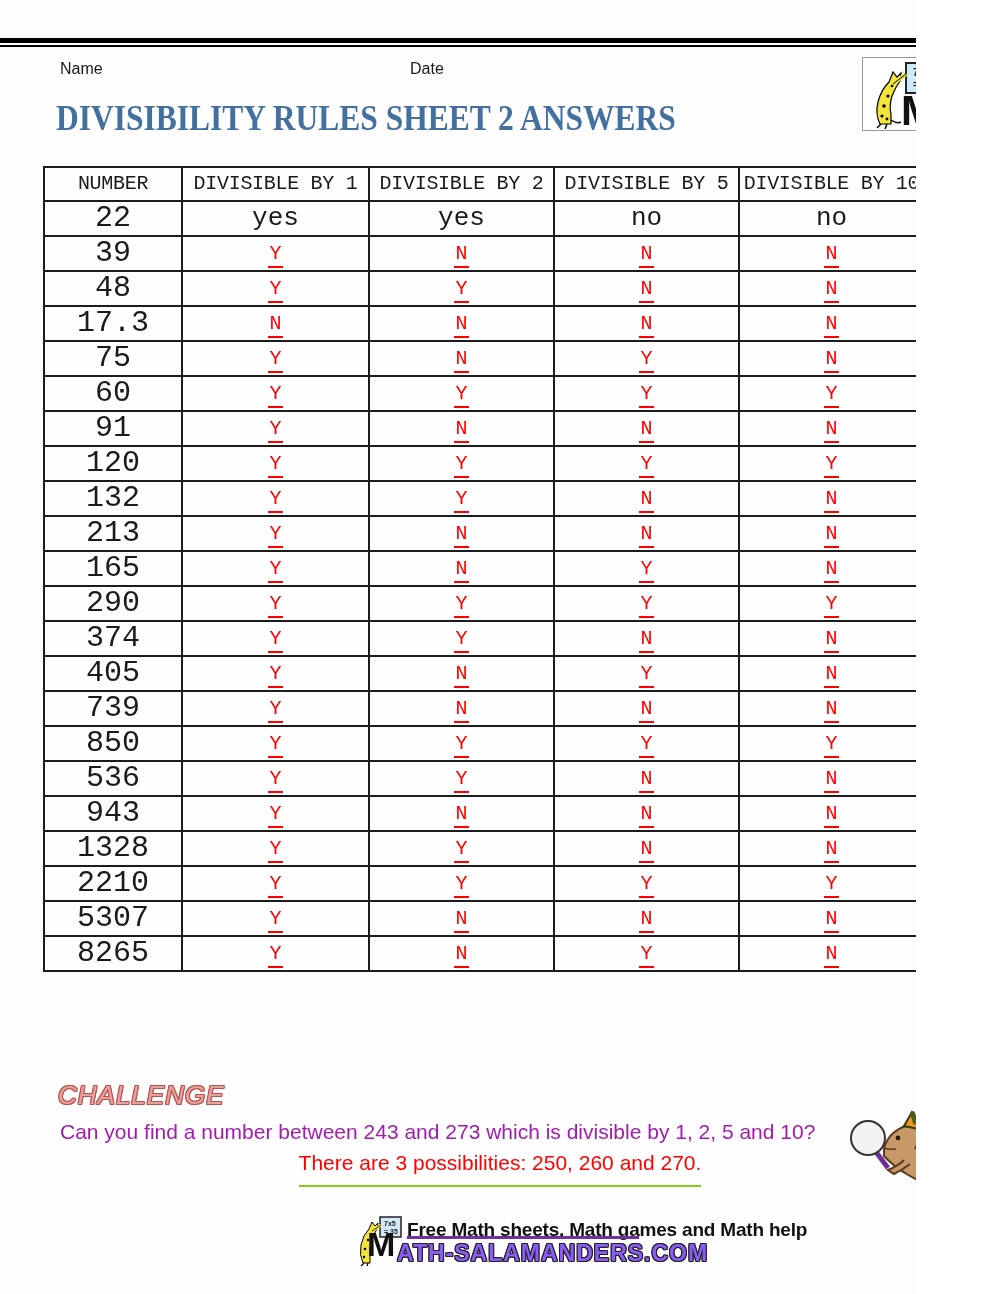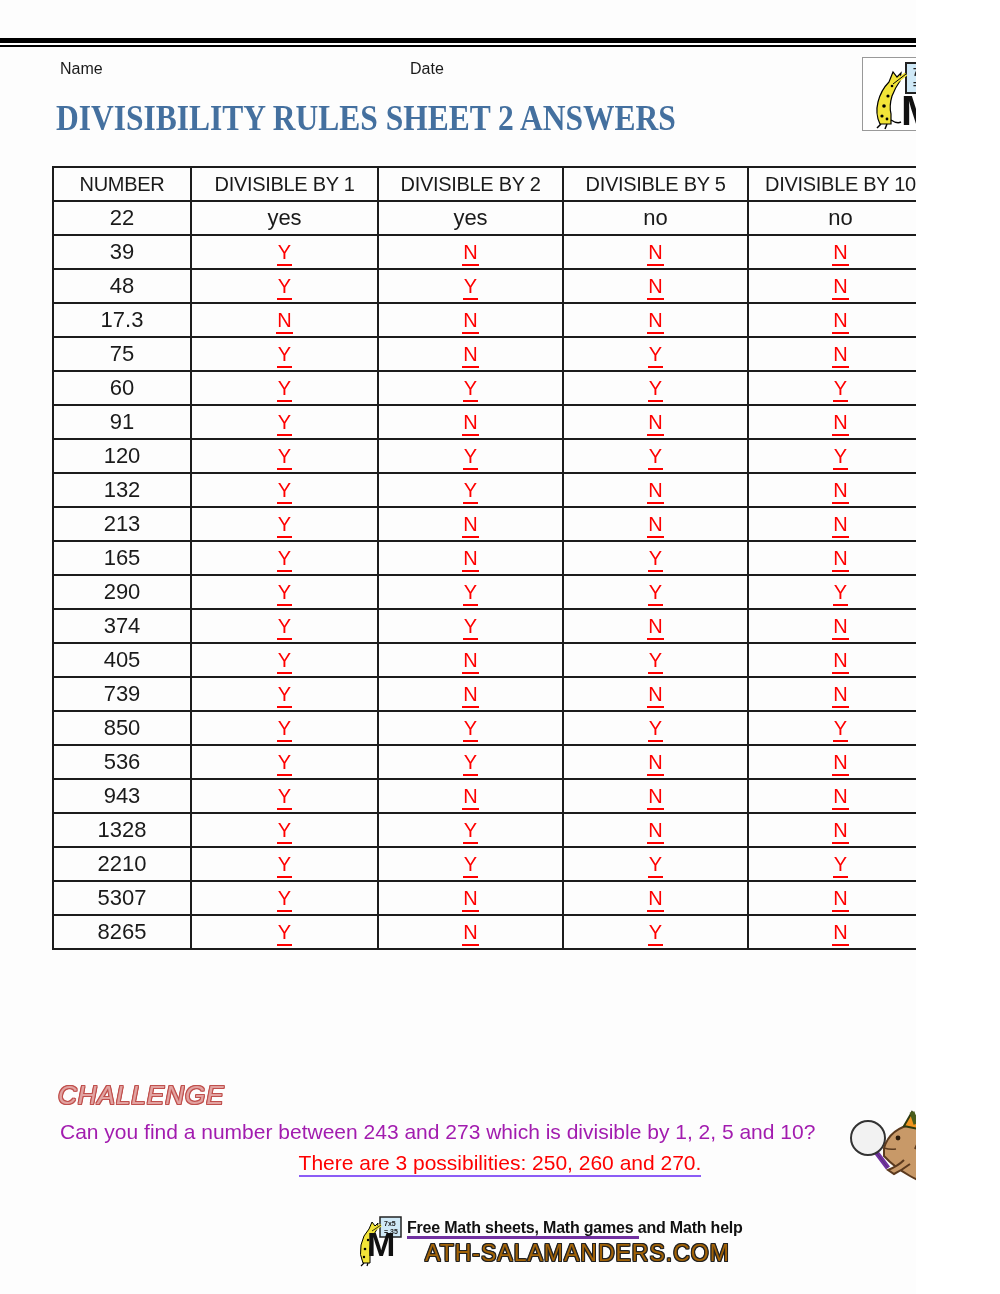--- a/index.html
+++ b/index.html
@@ -24,69 +24,68 @@
   }
 
   .page-title {
     position:absolute; left:56px; top:99px;
     font-family:"Liberation Serif", serif; font-weight:bold;
     font-size:35px; color:#44709f; white-space:nowrap;
     transform:scaleX(0.90); transform-origin:left center;
   }
 
   table.div-table {
-    position:absolute; left:52px; top:166px; width:880px;
-    border-collapse:collapse; table-layout:fixed;
+    position:absolute; left:43px; top:166px; width:880px;
+    border-collapse:collapse; table-layout:fixed;font-family:Liberation Mono, monospace;
   }
   .div-table th, .div-table td {
     border:2px solid #1c1c1c; text-align:center; vertical-align:middle;
     height:34px; padding:0; line-height:1.1; overflow:hidden;
   }
   .div-table th { font-weight:normal; font-size:20px; letter-spacing:-0.3px; }
-  .div-table td.num { font-size:22px; }
-  .div-table td.ex  { font-size:22px; }
+  .div-table td.num { font-size:30px; }
+  .div-table td.ex  { font-size:26px; }
   .div-table td.ans { font-size:20px; color:#fe0000; }
   .div-table td.ans .u { border-bottom:2px solid #fe0000; padding:0 1px 1px 1px; }
 
   .challenge-heading {
     position:absolute; left:58px; top:1080px;
     font-size:26px; font-weight:normal; font-style:italic; letter-spacing:1px;
     color:#e2a3a1; white-space:nowrap;
     text-shadow:-1px -1px 0 #c0504d, 1px -1px 0 #c0504d, -1px 1px 0 #c0504d,
                  1px 1px 0 #c0504d, 0 -1px 0 #c0504d, 0 1px 0 #c0504d,
                 -1px 0 0 #c0504d, 1px 0 0 #c0504d;
   }
   .challenge-question {
     position:absolute; left:60px; top:1120px; width:800px;
     font-size:21px; color:#a21caf; white-space:nowrap;
   }
   .challenge-answer {
     position:absolute; left:60px; top:1151px; width:880px;
     text-align:center; font-size:21px; color:#fe0000; white-space:nowrap;
   }
-  .challenge-answer .u { border-bottom:2px solid #8b5cf6; padding-bottom:1px; }
+  .challenge-answer .u { border-bottom:2px solid #84cc16; padding-bottom:11px; }
   .lizard { position:absolute; left:846px; top:1104px; }
 
   .footer { position:absolute; left:353px; top:1211px; width:330px; height:62px; }
   .footer-giraffe { position:absolute; left:0; top:4px; }
   .footer-m {
     position:absolute; left:14px; top:16px; font-size:34px; font-weight:bold;
     color:#111; font-family:"Liberation Sans", sans-serif; line-height:1;
   }
   .footer-tagline {
-    position:absolute; left:54px; top:8px; font-size:16px; font-weight:bold;
+    position:absolute; left:54px; top:8px; font-size:19px; font-weight:bold;
     color:#111; white-space:nowrap; letter-spacing:-0.2px;
   }
   .footer-rule { position:absolute; left:54px; top:25px; width:232px; height:3px; background:#7030a0; }
   .footer-site {
-    position:absolute; left:44px; top:29px; font-size:23px; font-weight:normal;
-    letter-spacing:1px; color:#a16207; white-space:nowrap;
+    position:absolute; left:44px; top:29px; font-size:23px; font-weight:bold;
+    letter-spacing:1px; color:#8b5cf6; white-space:nowrap;
     text-shadow:-1px -1px 0 #222, 1px -1px 0 #222, -1px 1px 0 #222, 1px 1px 0 #222,
                  0 -1px 0 #222, 0 1px 0 #222, -1px 0 0 #222, 1px 0 0 #222;
-    margin-left:28px;
   }
 </style>
 </head>
 <body>
 
 <div class="sheet">
 
   <div class="top-rule">
     <div class="thick"></div>
       <div class="gap"></div>

